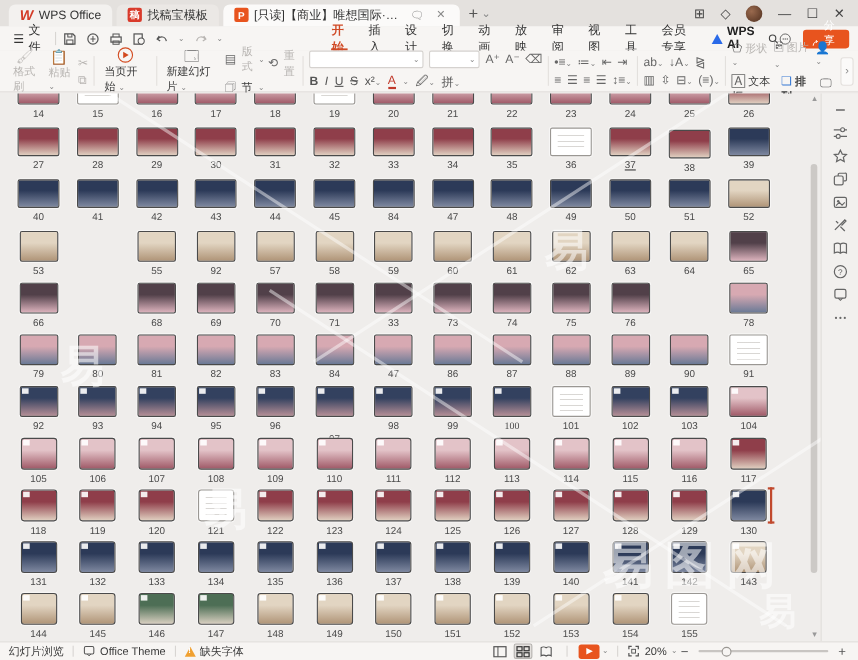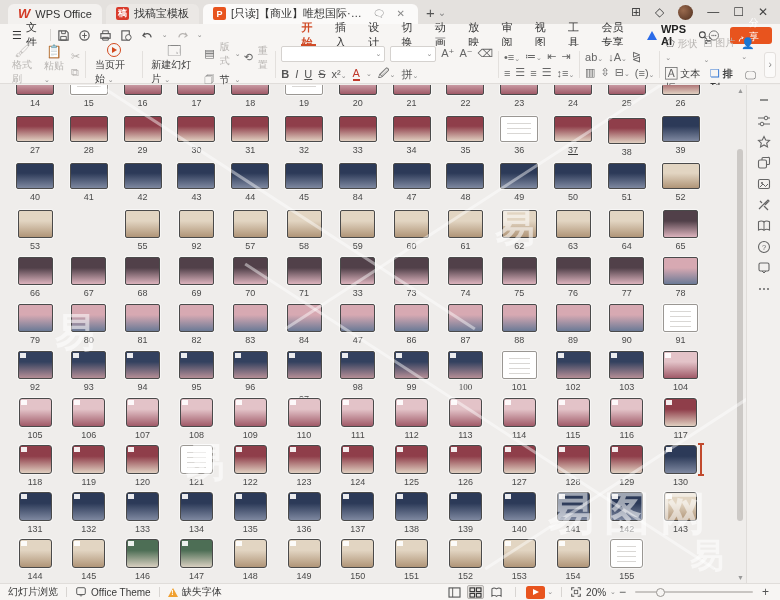--- a/index.html
+++ b/index.html
@@ -527,24 +527,20 @@
         <div class="slabel">64</div>
       </div>
       <div class="slide-cell" style="left: 653.6px; top: 125px;">
         <div class="thumb" style="width: 35px; height: 28px; border-radius: 2px; background: linear-gradient(rgb(81, 64, 73) 0%, rgb(81, 64, 73) 38%, rgb(220, 179, 189) 100%);"></div>
         <div class="slabel">65</div>
       </div>
       <div class="slide-cell" style="left: 8px; top: 172px;">
         <div class="thumb" style="width: 35px; height: 28px; border-radius: 2px; background: linear-gradient(rgb(81, 64, 73) 0%, rgb(81, 64, 73) 38%, rgb(220, 179, 189) 100%);"></div>
         <div class="slabel">66</div>
       </div>
-      <div class="slide-cell" style="left: 61.8px; top: 172px;">
-        <div class="thumb" style="width: 35px; height: 28px; border-radius: 2px; background: linear-gradient(rgb(81, 64, 73) 0%, rgb(81, 64, 73) 38%, rgb(220, 179, 189) 100%);"></div>
-        <div class="slabel">67</div>
-      </div>
       <div class="slide-cell" style="left: 115.6px; top: 172px;">
         <div class="thumb" style="width: 35px; height: 28px; border-radius: 2px; background: linear-gradient(rgb(81, 64, 73) 0%, rgb(81, 64, 73) 38%, rgb(220, 179, 189) 100%);"></div>
         <div class="slabel">68</div>
       </div>
       <div class="slide-cell" style="left: 169.4px; top: 172px;">
         <div class="thumb" style="width: 35px; height: 28px; border-radius: 2px; background: linear-gradient(rgb(81, 64, 73) 0%, rgb(81, 64, 73) 38%, rgb(220, 179, 189) 100%);"></div>
         <div class="slabel">69</div>
       </div>
       <div class="slide-cell" style="left: 223.2px; top: 172px;">
         <div class="thumb" style="width: 35px; height: 28px; border-radius: 2px; background: linear-gradient(rgb(81, 64, 73) 0%, rgb(81, 64, 73) 38%, rgb(220, 179, 189) 100%);"></div>
@@ -566,24 +562,20 @@
         <div class="thumb" style="width: 35px; height: 28px; border-radius: 2px; background: linear-gradient(rgb(81, 64, 73) 0%, rgb(81, 64, 73) 38%, rgb(220, 179, 189) 100%);"></div>
         <div class="slabel">74</div>
       </div>
       <div class="slide-cell" style="left: 492.2px; top: 172px;">
         <div class="thumb" style="width: 35px; height: 28px; border-radius: 2px; background: linear-gradient(rgb(81, 64, 73) 0%, rgb(81, 64, 73) 38%, rgb(220, 179, 189) 100%);"></div>
         <div class="slabel">75</div>
       </div>
       <div class="slide-cell" style="left: 546px; top: 172px;">
         <div class="thumb" style="width: 35px; height: 28px; border-radius: 2px; background: linear-gradient(rgb(81, 64, 73) 0%, rgb(81, 64, 73) 38%, rgb(220, 179, 189) 100%);"></div>
         <div class="slabel">76</div>
-      </div>
-      <div class="slide-cell" style="left: 599.8px; top: 172px;">
-        <div class="thumb" style="width: 35px; height: 28px; border-radius: 2px; background: linear-gradient(rgb(81, 64, 73) 0%, rgb(81, 64, 73) 38%, rgb(220, 179, 189) 100%);"></div>
-        <div class="slabel">77</div>
       </div>
       <div class="slide-cell" style="left: 653.6px; top: 172px;">
         <div class="thumb" style="width: 35px; height: 28px; border-radius: 2px; background: linear-gradient(rgb(215, 169, 178) 0%, rgb(215, 169, 178) 38%, rgb(107, 122, 150) 100%);"></div>
         <div class="slabel">78</div>
       </div>
       <div class="slide-cell" style="left: 8px; top: 219px;">
         <div class="thumb" style="width: 35px; height: 28px; border-radius: 2px; background: linear-gradient(rgb(215, 169, 178) 0%, rgb(215, 169, 178) 38%, rgb(107, 122, 150) 100%);"></div>
         <div class="slabel">79</div>
       </div>
       <div class="slide-cell" style="left: 61.8px; top: 219px;">

